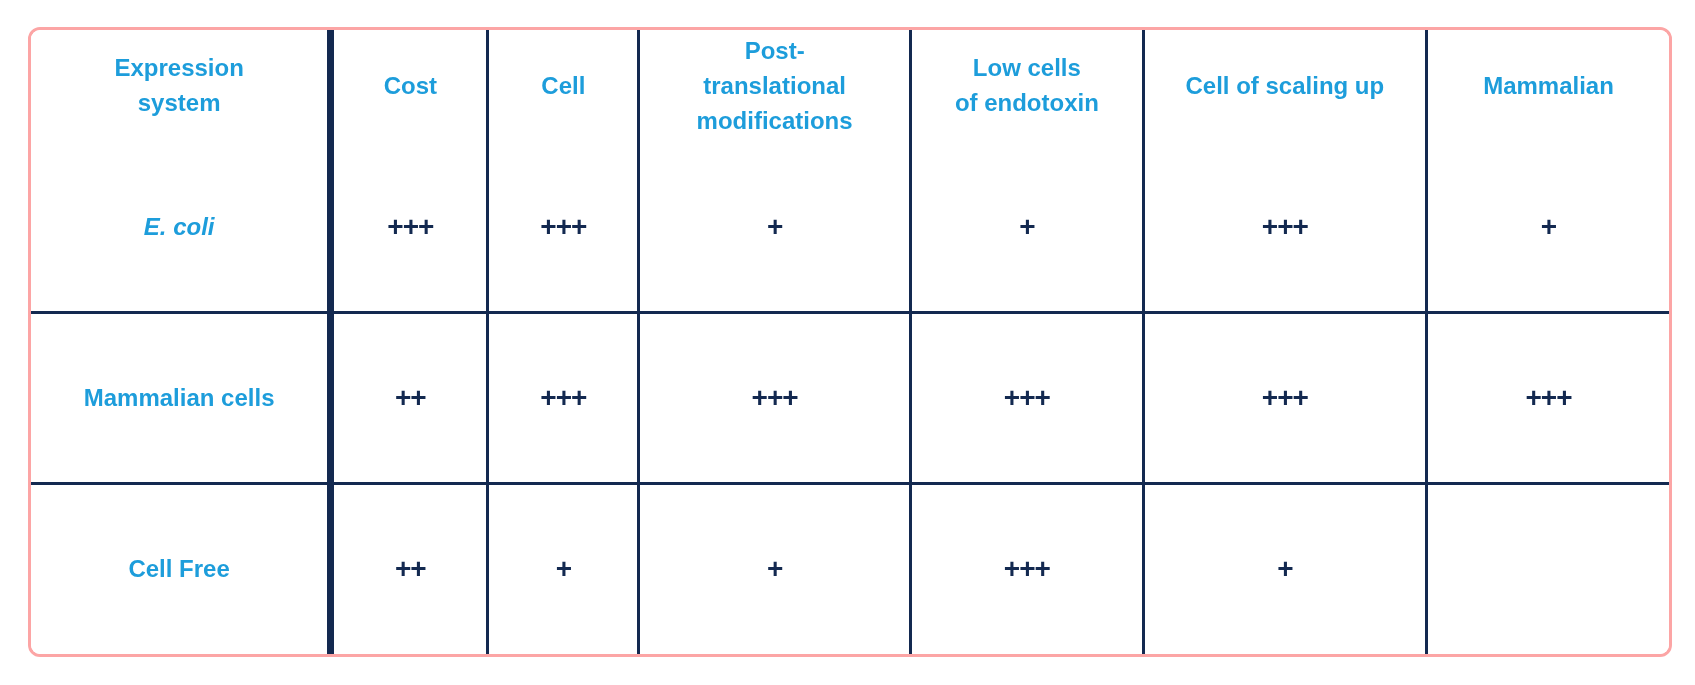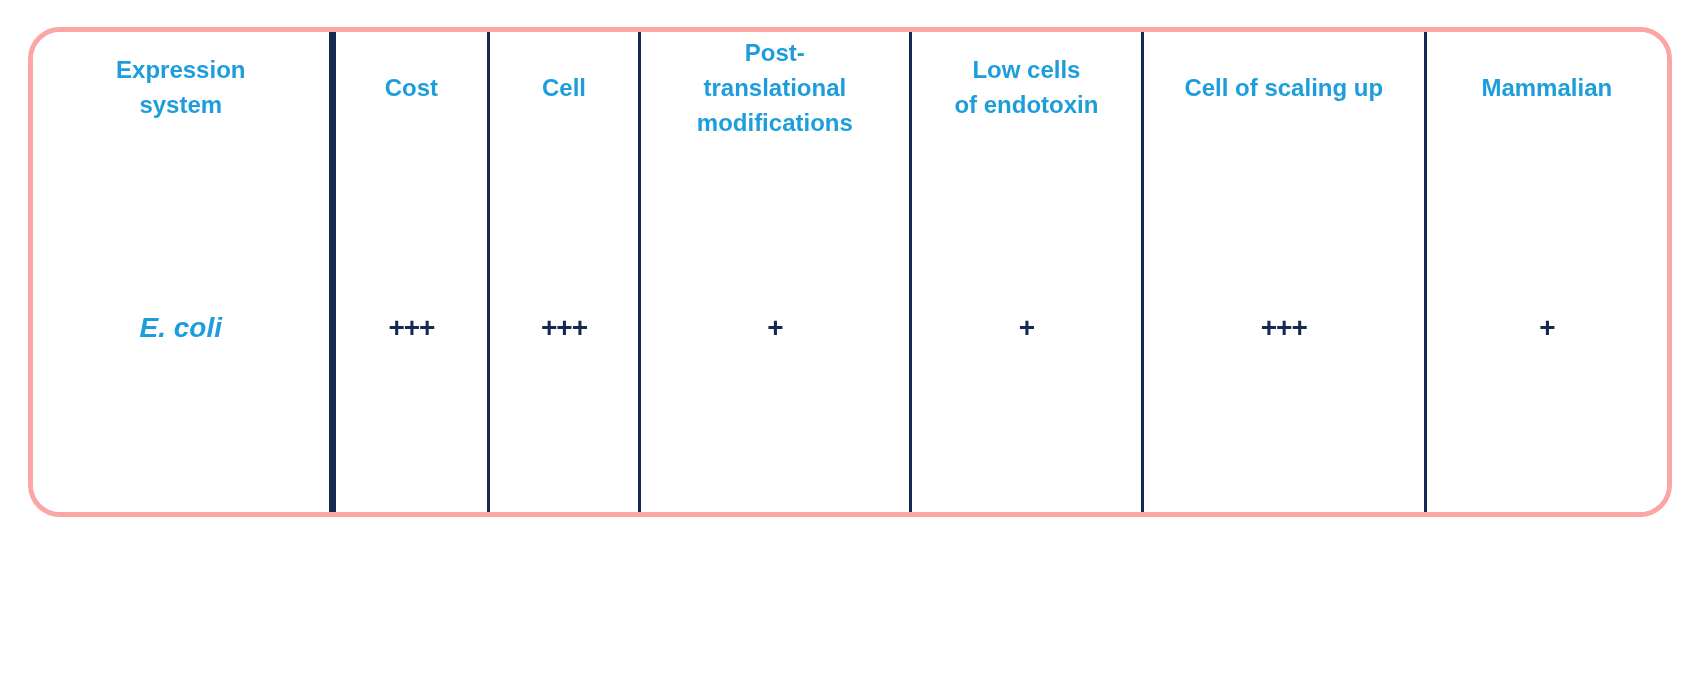--- a/index.html
+++ b/index.html
@@ -13,24 +13,24 @@
     width: 1695px;
     height: 685px;
     background: #ffffff;
     overflow: hidden;
   }
   .table-wrap {
     position: absolute;
     left: 28px;
     top: 27px;
     width: 1644px;
-    height: 490px;
+    height: 630px;
     box-sizing: border-box;
-    border: 5px solid #fca5a5;
-    border-radius: 32px;
+    border: 3px solid #fca5a5;
+    border-radius: 12px;
     overflow: hidden;
     background: #ffffff;
   }
   table.compare {
     width: 100%;
     height: 100%;
     border-collapse: collapse;
     table-layout: fixed;
   }
   table.compare th,
@@ -55,21 +55,21 @@
   .hdr {
     color: #1d9ddb;
     font-weight: bold;
     font-size: 24px;
     line-height: 1.45;
     white-space: pre-line;
   }
   .sys {
     color: #1d9ddb;
     font-weight: bold;
-    font-size: 28px;
+    font-size: 24px;
     white-space: pre-line;
   }
   .sys.italic { font-style: italic; }
   .rating {
     color: #132950;
     font-weight: bold;
     font-size: 28px;
     letter-spacing: -1px;
   }
   
@@ -109,16 +109,34 @@
       <tbody>
         <tr class="r-body">
           <td><span class="sys italic">E. coli</span></td>
           <td><span class="rating">+++</span></td>
           <td><span class="rating">+++</span></td>
           <td><span class="rating">+</span></td>
           <td><span class="rating">+</span></td>
           <td><span class="rating">+++</span></td>
           <td><span class="rating">+</span></td>
         </tr>
+        <tr class="r-body">
+          <td><span class="sys">Mammalian cells</span></td>
+          <td><span class="rating">++</span></td>
+          <td><span class="rating">+++</span></td>
+          <td><span class="rating">+++</span></td>
+          <td><span class="rating">+++</span></td>
+          <td><span class="rating">+++</span></td>
+          <td><span class="rating">+++</span></td>
+        </tr>
+        <tr class="r-body">
+          <td><span class="sys">Cell Free</span></td>
+          <td><span class="rating">++</span></td>
+          <td><span class="rating">+</span></td>
+          <td><span class="rating">+</span></td>
+          <td><span class="rating">+++</span></td>
+          <td><span class="rating">+</span></td>
+          <td><span class="rating"></span></td>
+        </tr>
       </tbody>
     </table>
   </div>
 </div>
 
 </body></html>

